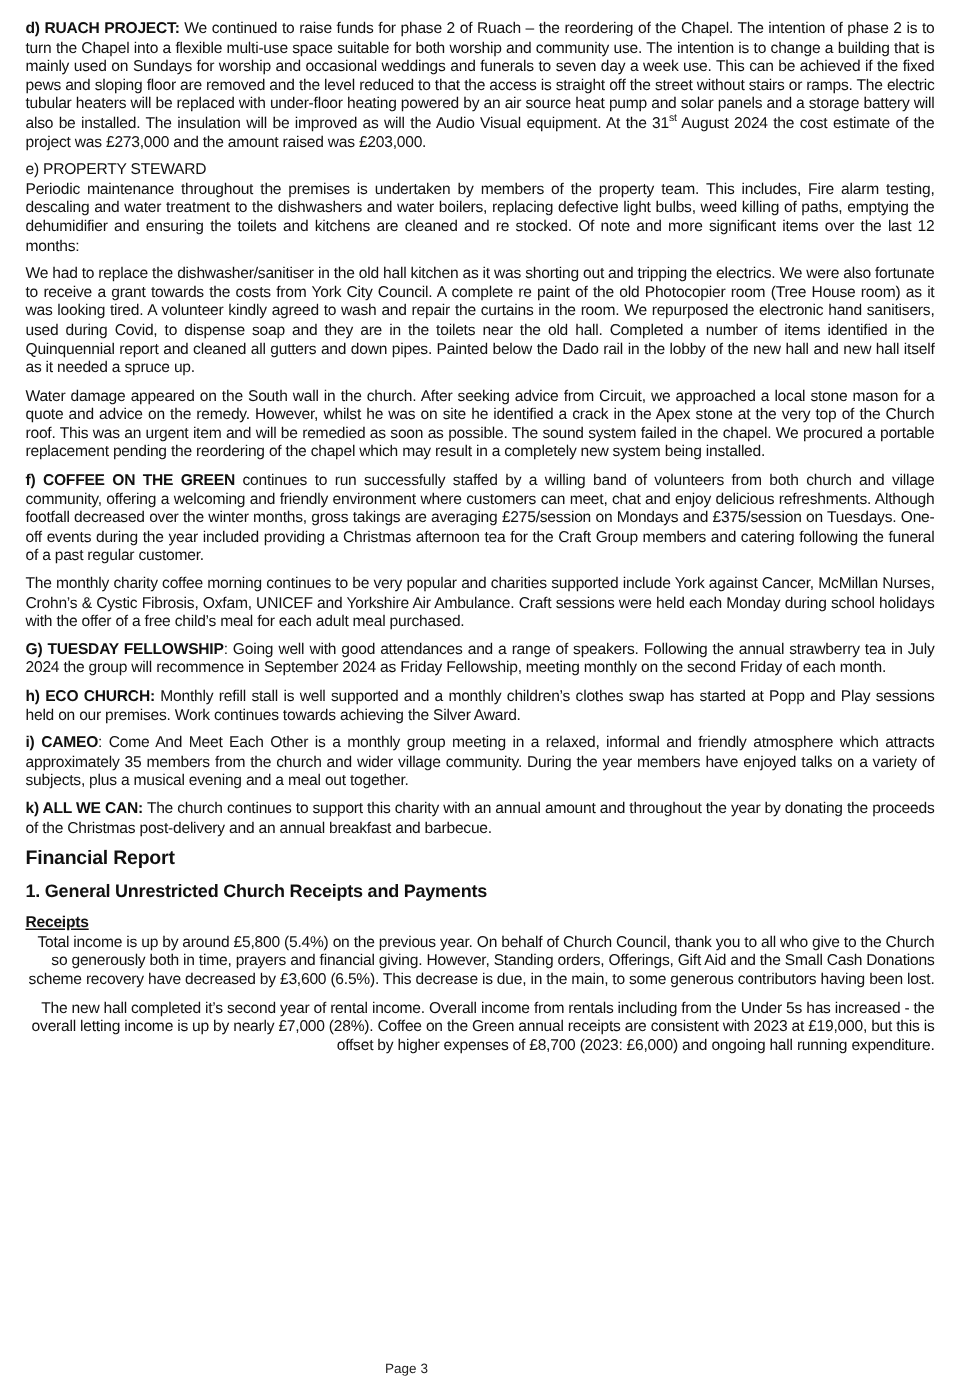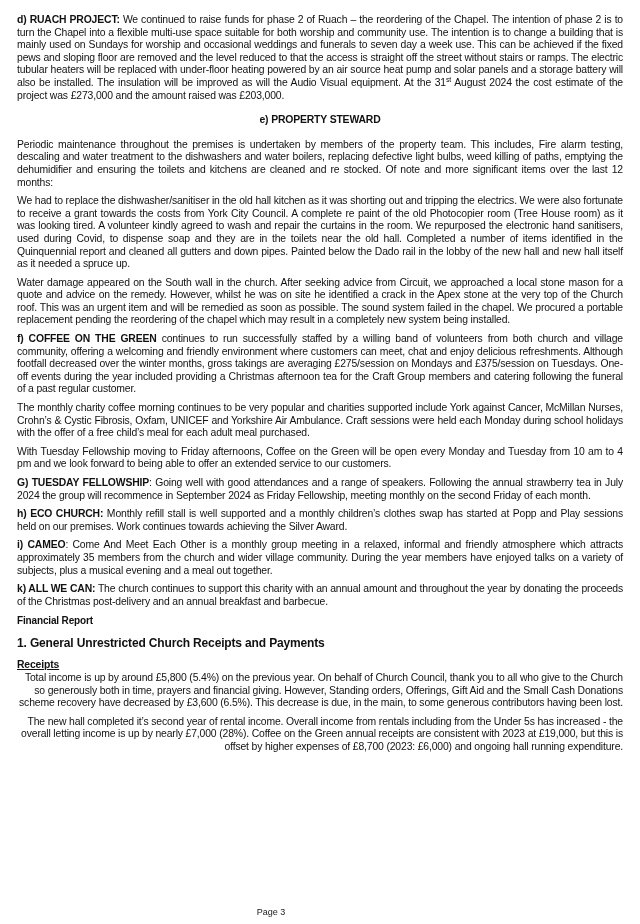--- a/index.html
+++ b/index.html
@@ -6,22 +6,22 @@
   body { width: 640px; height: 924px; position: relative; overflow: hidden; }
   .page {
     position: absolute; left: 17px; top: 14px; width: 606px;
     font-family: "Liberation Sans", sans-serif;
     font-size: 10.4px; line-height: 12.6px; color: #111111;
     letter-spacing: -0.15px;
   }
   p { margin: 0 0 6px 0; text-align: justify; }
   p.left { text-align: right; }
   b { font-weight: bold; }
-  .sec-head { font-weight: bold; margin: 12px; text-align: center; }
-  .h-fin { font-weight: bold; font-size: 10px; line-height: 14px; margin: 5px 0 8px 0; }
+  .sec-head { font-weight: normal; margin: 0; }
+  .h-fin { font-weight: bold; font-size: 13px; line-height: 14px; margin: 5px 0 8px 0; }
   .h-gen { font-weight: bold; font-size: 12px; line-height: 14px; margin: 0 0 9px 0; }
   .u { text-decoration: underline; font-weight: bold; }
   sup { font-size: 7px; line-height: 0; vertical-align: super; }
   .footer {
     position: absolute; left: 0; width: 542px; top: 907px; text-align: center;
     font-family: "Liberation Sans", sans-serif; font-size: 9px; color: #222;
   }
 </style>
 </head>
 <body>
@@ -30,21 +30,20 @@
 
   <p><b>d) RUACH PROJECT:</b><span> We continued to raise funds for phase 2 of Ruach – the reordering of the Chapel.  The intention of phase 2 is to turn the Chapel into a flexible multi-use space suitable for both worship and community use.  The intention is to change a building that is mainly used on Sundays for worship and occasional weddings and funerals to seven day a week use.  This can be achieved if the fixed pews and sloping floor are removed and the level reduced to that the access is straight off the street without stairs or ramps.  The electric tubular heaters will be replaced with under-floor heating powered by an air source heat pump and solar panels and a storage battery will also be installed.  The insulation will be improved as will the Audio Visual equipment.  At the 31</span><sup>st</sup><span> August 2024 the cost estimate of the project was £273,000 and the amount raised was £203,000.</span></p>
 
   <div class="sec-head">e) PROPERTY STEWARD</div>
   <p>Periodic maintenance throughout the premises is undertaken by members of the property team. This includes, Fire alarm testing, descaling and water treatment to the dishwashers and water boilers, replacing defective light bulbs, weed killing of paths, emptying the dehumidifier and ensuring the toilets and kitchens are cleaned and re stocked. Of note and more significant items over the last 12 months:</p>
   <p>We had to replace the dishwasher/sanitiser in the old hall kitchen as it was shorting out and tripping the electrics. We were also fortunate to receive a grant towards the costs from York City Council. A complete re paint of the old Photocopier room (Tree House room) as it was looking tired. A volunteer kindly agreed to wash and repair the curtains in the room. We repurposed the electronic hand sanitisers, used during Covid, to dispense soap and they are in the toilets near the old hall. Completed a number of items identified in the Quinquennial report and cleaned all gutters and down pipes. Painted below the Dado rail in the lobby of the new hall and new hall itself as it needed a spruce up.</p>
   <p>Water damage appeared on the South wall in the church. After seeking advice from Circuit, we approached a local stone mason for a quote and advice on the remedy. However, whilst he was on site he identified a crack in the Apex stone at the very top of the Church roof. This was an urgent item and will be remedied as soon as possible. The sound system failed in the chapel.  We procured a portable replacement pending the reordering of the chapel which may result in a completely new system being installed.</p>
 
   <p><b>f) COFFEE ON THE GREEN</b><span> continues to run successfully staffed by a willing band of volunteers from both church and village community, offering a welcoming and friendly environment where customers can meet, chat and enjoy delicious refreshments.  Although footfall decreased over the winter months, gross takings are averaging £275/session on Mondays and £375/session on Tuesdays. One-off events during the year included providing a Christmas afternoon tea for the Craft Group members and catering following the funeral of a past regular customer.</span></p>
   <p>The monthly charity coffee morning continues to be very popular and charities supported include York against Cancer, McMillan Nurses, Crohn’s &amp; Cystic Fibrosis, Oxfam, UNICEF and Yorkshire Air Ambulance.  Craft sessions were held each Monday during school holidays with the offer of a free child’s meal for each adult meal purchased.</p>
-  <p>With Tuesday Fellowship moving to Friday afternoons, Coffee on the Green will be open every Monday and Tuesday from 10 am to 4 pm and we look forward to being able to offer an extended service to our customers.</p>
 
   <p><b>G) TUESDAY FELLOWSHIP</b><span>: Going well with good attendances and a range of speakers.  Following the annual strawberry tea in July 2024 the group will recommence in September 2024 as Friday Fellowship, meeting monthly on the second Friday of each month.</span></p>
 
   <p><b>h) ECO CHURCH:</b><span> Monthly refill stall is well supported and a monthly children’s clothes swap has started at Popp and Play sessions held on our premises.  Work continues towards achieving the Silver Award.</span></p>
 
   <p><b>i) CAMEO</b><span>: Come And Meet Each Other is a monthly group meeting in a relaxed, informal and friendly atmosphere which attracts approximately 35 members from the church and wider village community. During the year members have enjoyed talks on a variety of subjects, plus a musical evening and a meal out together.</span></p>
 
 
   <p><b>k) ALL WE CAN:</b><span> The church continues to support this charity with an annual amount and throughout the year by donating the proceeds of the Christmas post-delivery and an annual breakfast and barbecue.</span></p>
 

